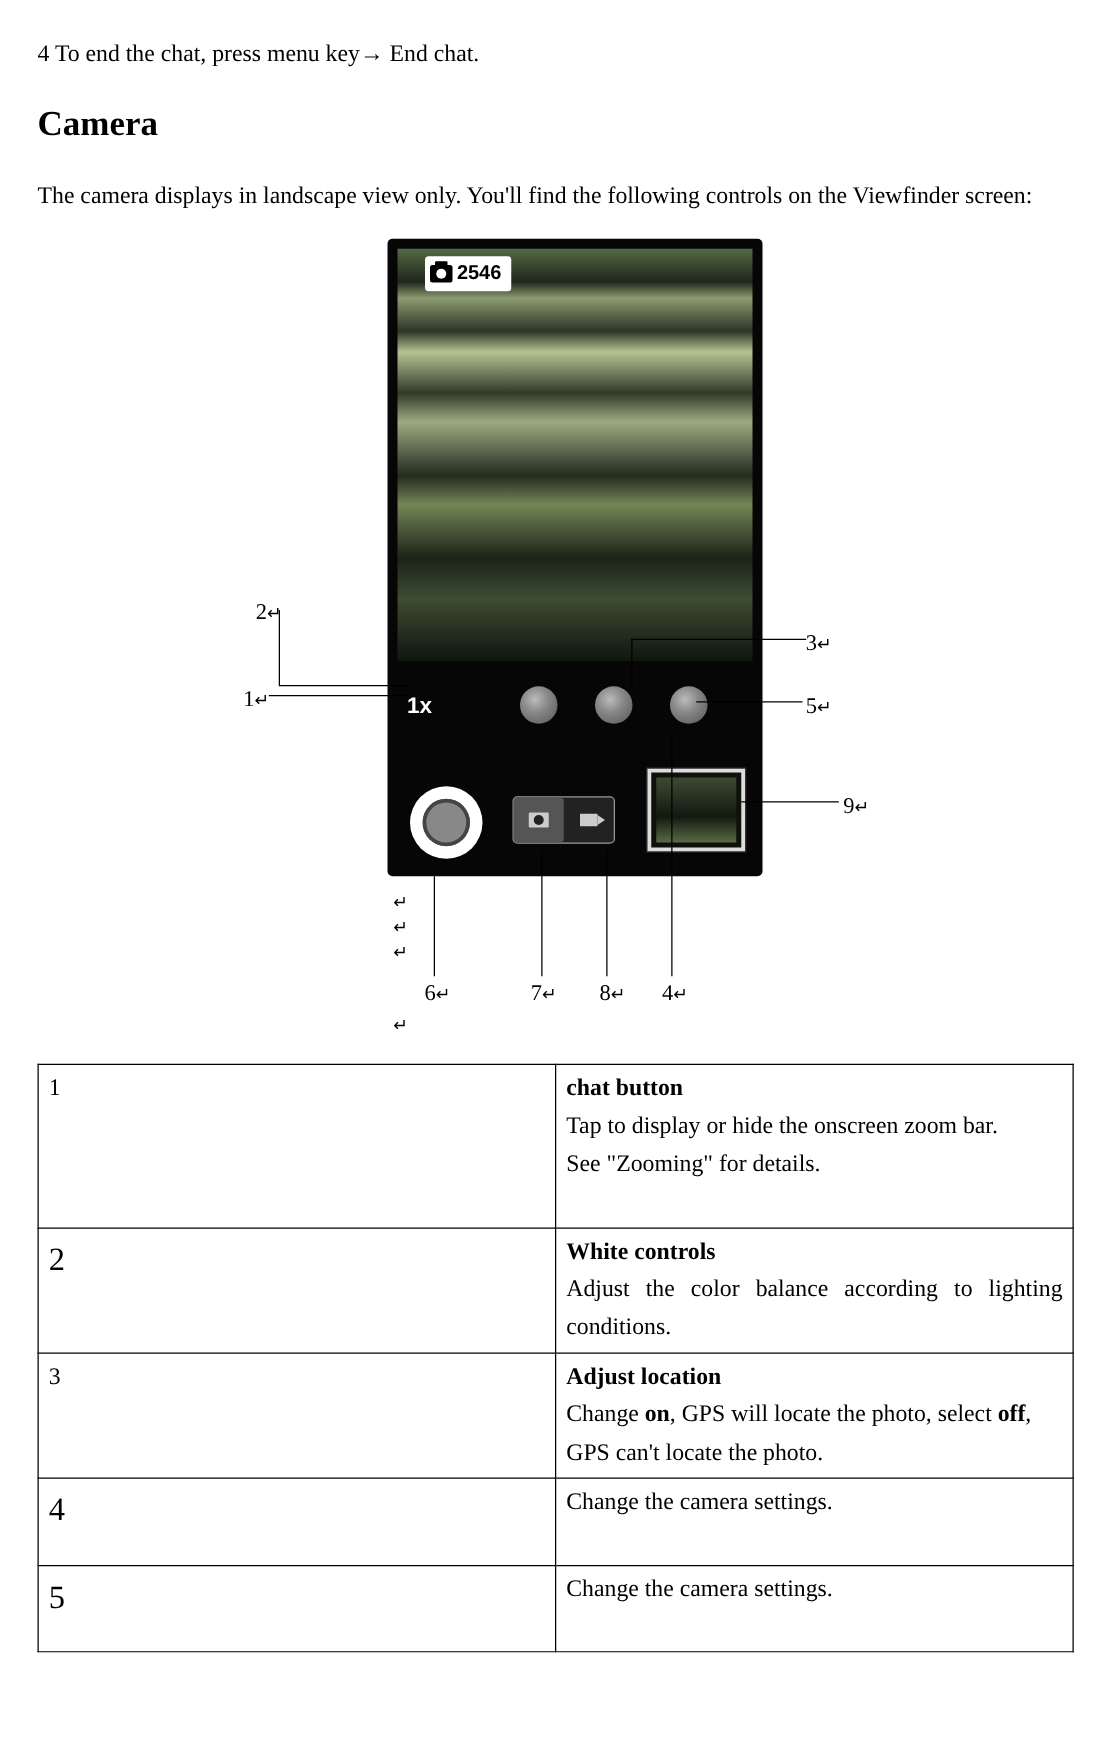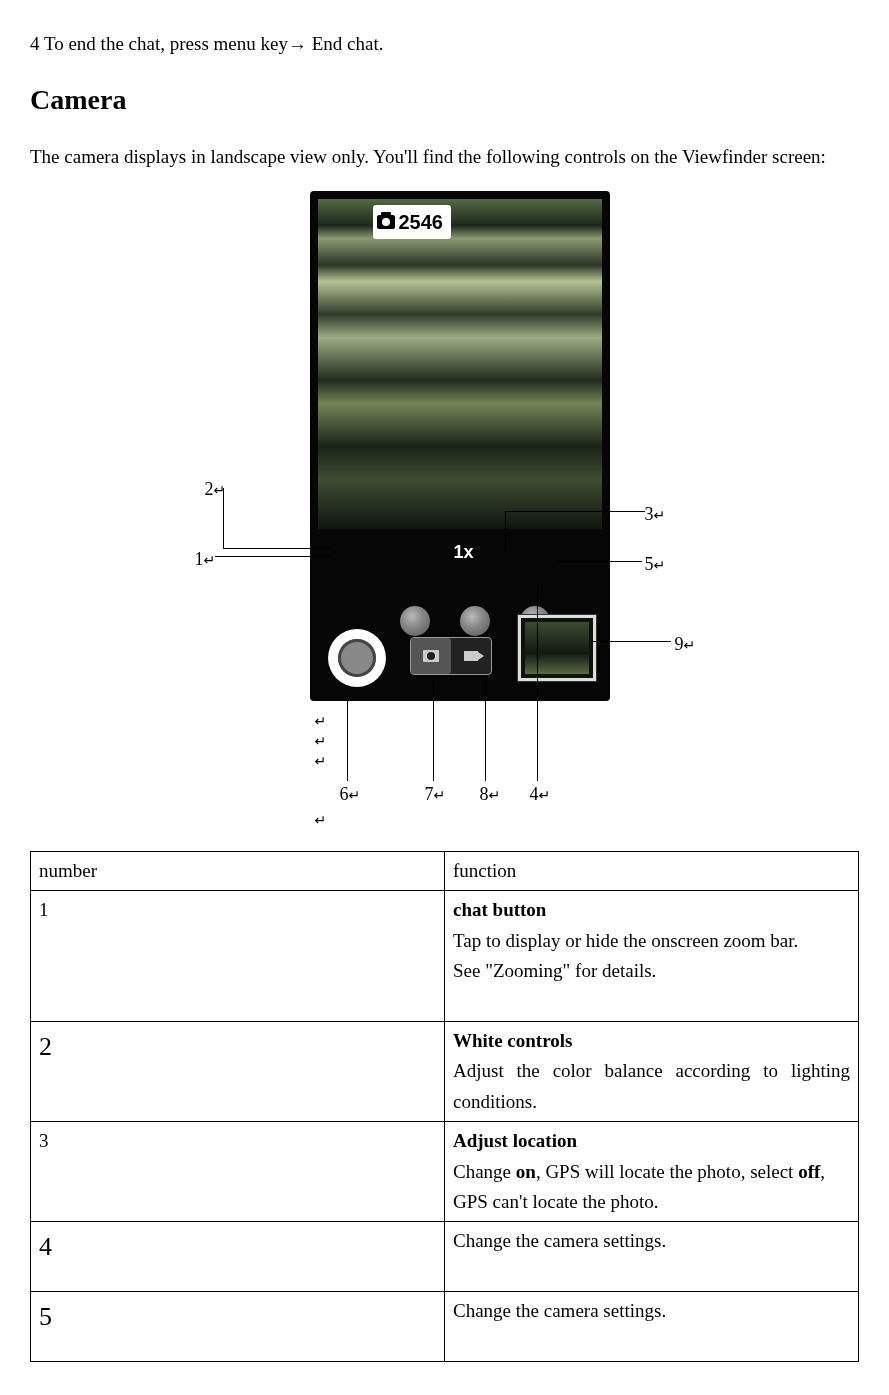--- a/index.html
+++ b/index.html
@@ -56,25 +56,24 @@
   }
   .counter-pill {
     position:absolute;
     left: 30px; top: 14px;
     background: #fff;
     color: #000;
     padding: 2px 8px 2px 4px;
     border-radius: 3px;
     font-family: Arial, sans-serif;
     font-weight: bold;
-    font-size: 20px;
+    font-size: 16px;
     display: flex;
     align-items: center;
     gap: 4px;
-    margin-left: 33px;
   }
   .cam-glyph {
     width: 18px; height: 14px;
     background: #000;
     border-radius: 2px;
     position: relative;
   }
   .cam-glyph::before{
     content:"";
     position:absolute;
@@ -89,21 +88,20 @@
     background:#fff;
   }
   .mid-row {
     position:absolute;
     left:0; right:0; top: 348px;
     height: 50px;
     display:flex;
     align-items:center;
     padding: 0 8px;
     gap: 40px;
-    flex-direction: column;
   }
   .zoom-label{
     color:#fff;
     font-family: Arial, sans-serif;
     font-size:18px;
     font-weight:bold;
     margin-left: 8px;
   }
   .icon-circle{
     width:30px; height:30px;
@@ -263,24 +261,20 @@
 
     <div class="callout" style="left:130px; top:520px; line-height:1.1;">
       <span class="enter">↵</span><br><span class="enter">↵</span><br><span class="enter">↵</span>
     </div>
     <div class="callout" style="left:130px; top:615px;"><span class="enter">↵</span></div>
   </div>
 </div>
 
 <table>
   <tbody>
-      <tr>
-    <td class="num-col">number</td>
-    <td>function</td>
-  </tr>
   <tr>
     <td class="num-col">1</td>
     <td>
       <b>chat button</b><br>
       <span>Tap to display or hide the onscreen zoom bar.</span><br>
       <span>See "Zooming" for details.</span><br>&nbsp;
     </td>
   </tr>
   <tr>
     <td class="num-col big-num">2</td>

